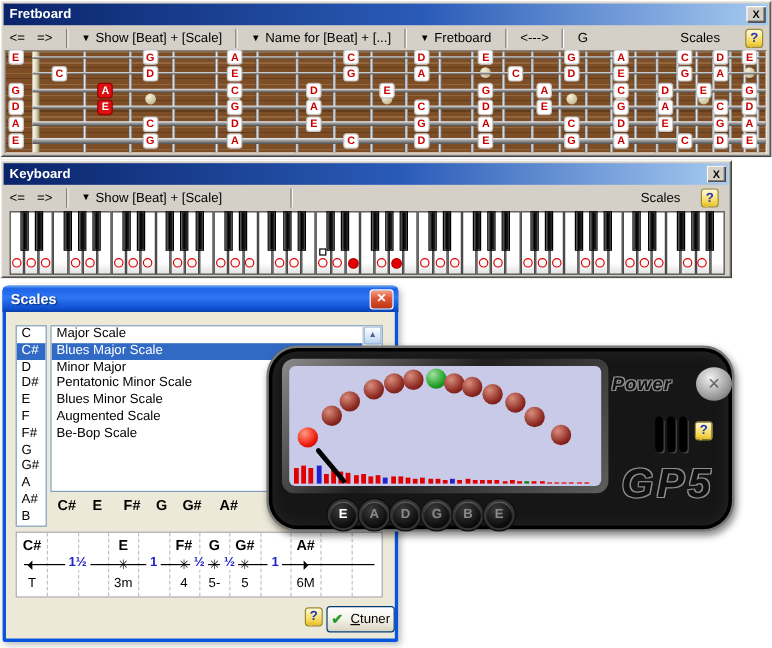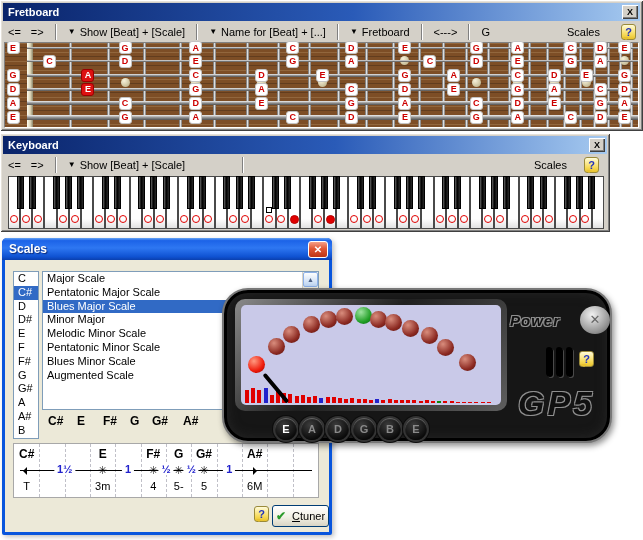--- a/index.html
+++ b/index.html
@@ -428,27 +428,26 @@
         <div class="litem">F</div>
         <div class="litem">F#</div>
         <div class="litem">G</div>
         <div class="litem">G#</div>
         <div class="litem">A</div>
         <div class="litem">A#</div>
         <div class="litem">B</div>
       </div>
     <div class="listbox" id="scale-list" style="left:40px;top:33px;width:277px;height:139px;">
       <div class="litem">Major Scale</div>
-        <div class="litem">Pentatonic Major Scale</div>
         <div class="litem sel">Blues Major Scale</div>
         <div class="litem">Minor Major</div>
-        <div class="litem">Melodic Minor Scale</div>
         <div class="litem">Pentatonic Minor Scale</div>
         <div class="litem">Blues Minor Scale</div>
         <div class="litem">Augmented Scale</div>
+        <div class="litem">Be-Bop Scale</div>
         <div class="sbtrack">
         <div class="sbup">▲</div>
       </div>
     </div>
 
     <div class="notes-strip" id="notes-strip">
         <div class="strip-note" style="left: 6px;">C#</div>
         <div class="strip-note" style="left: 35px;">E</div>
         <div class="strip-note" style="left: 61px;">F#</div>
         <div class="strip-note" style="left: 88px;">G</div>

